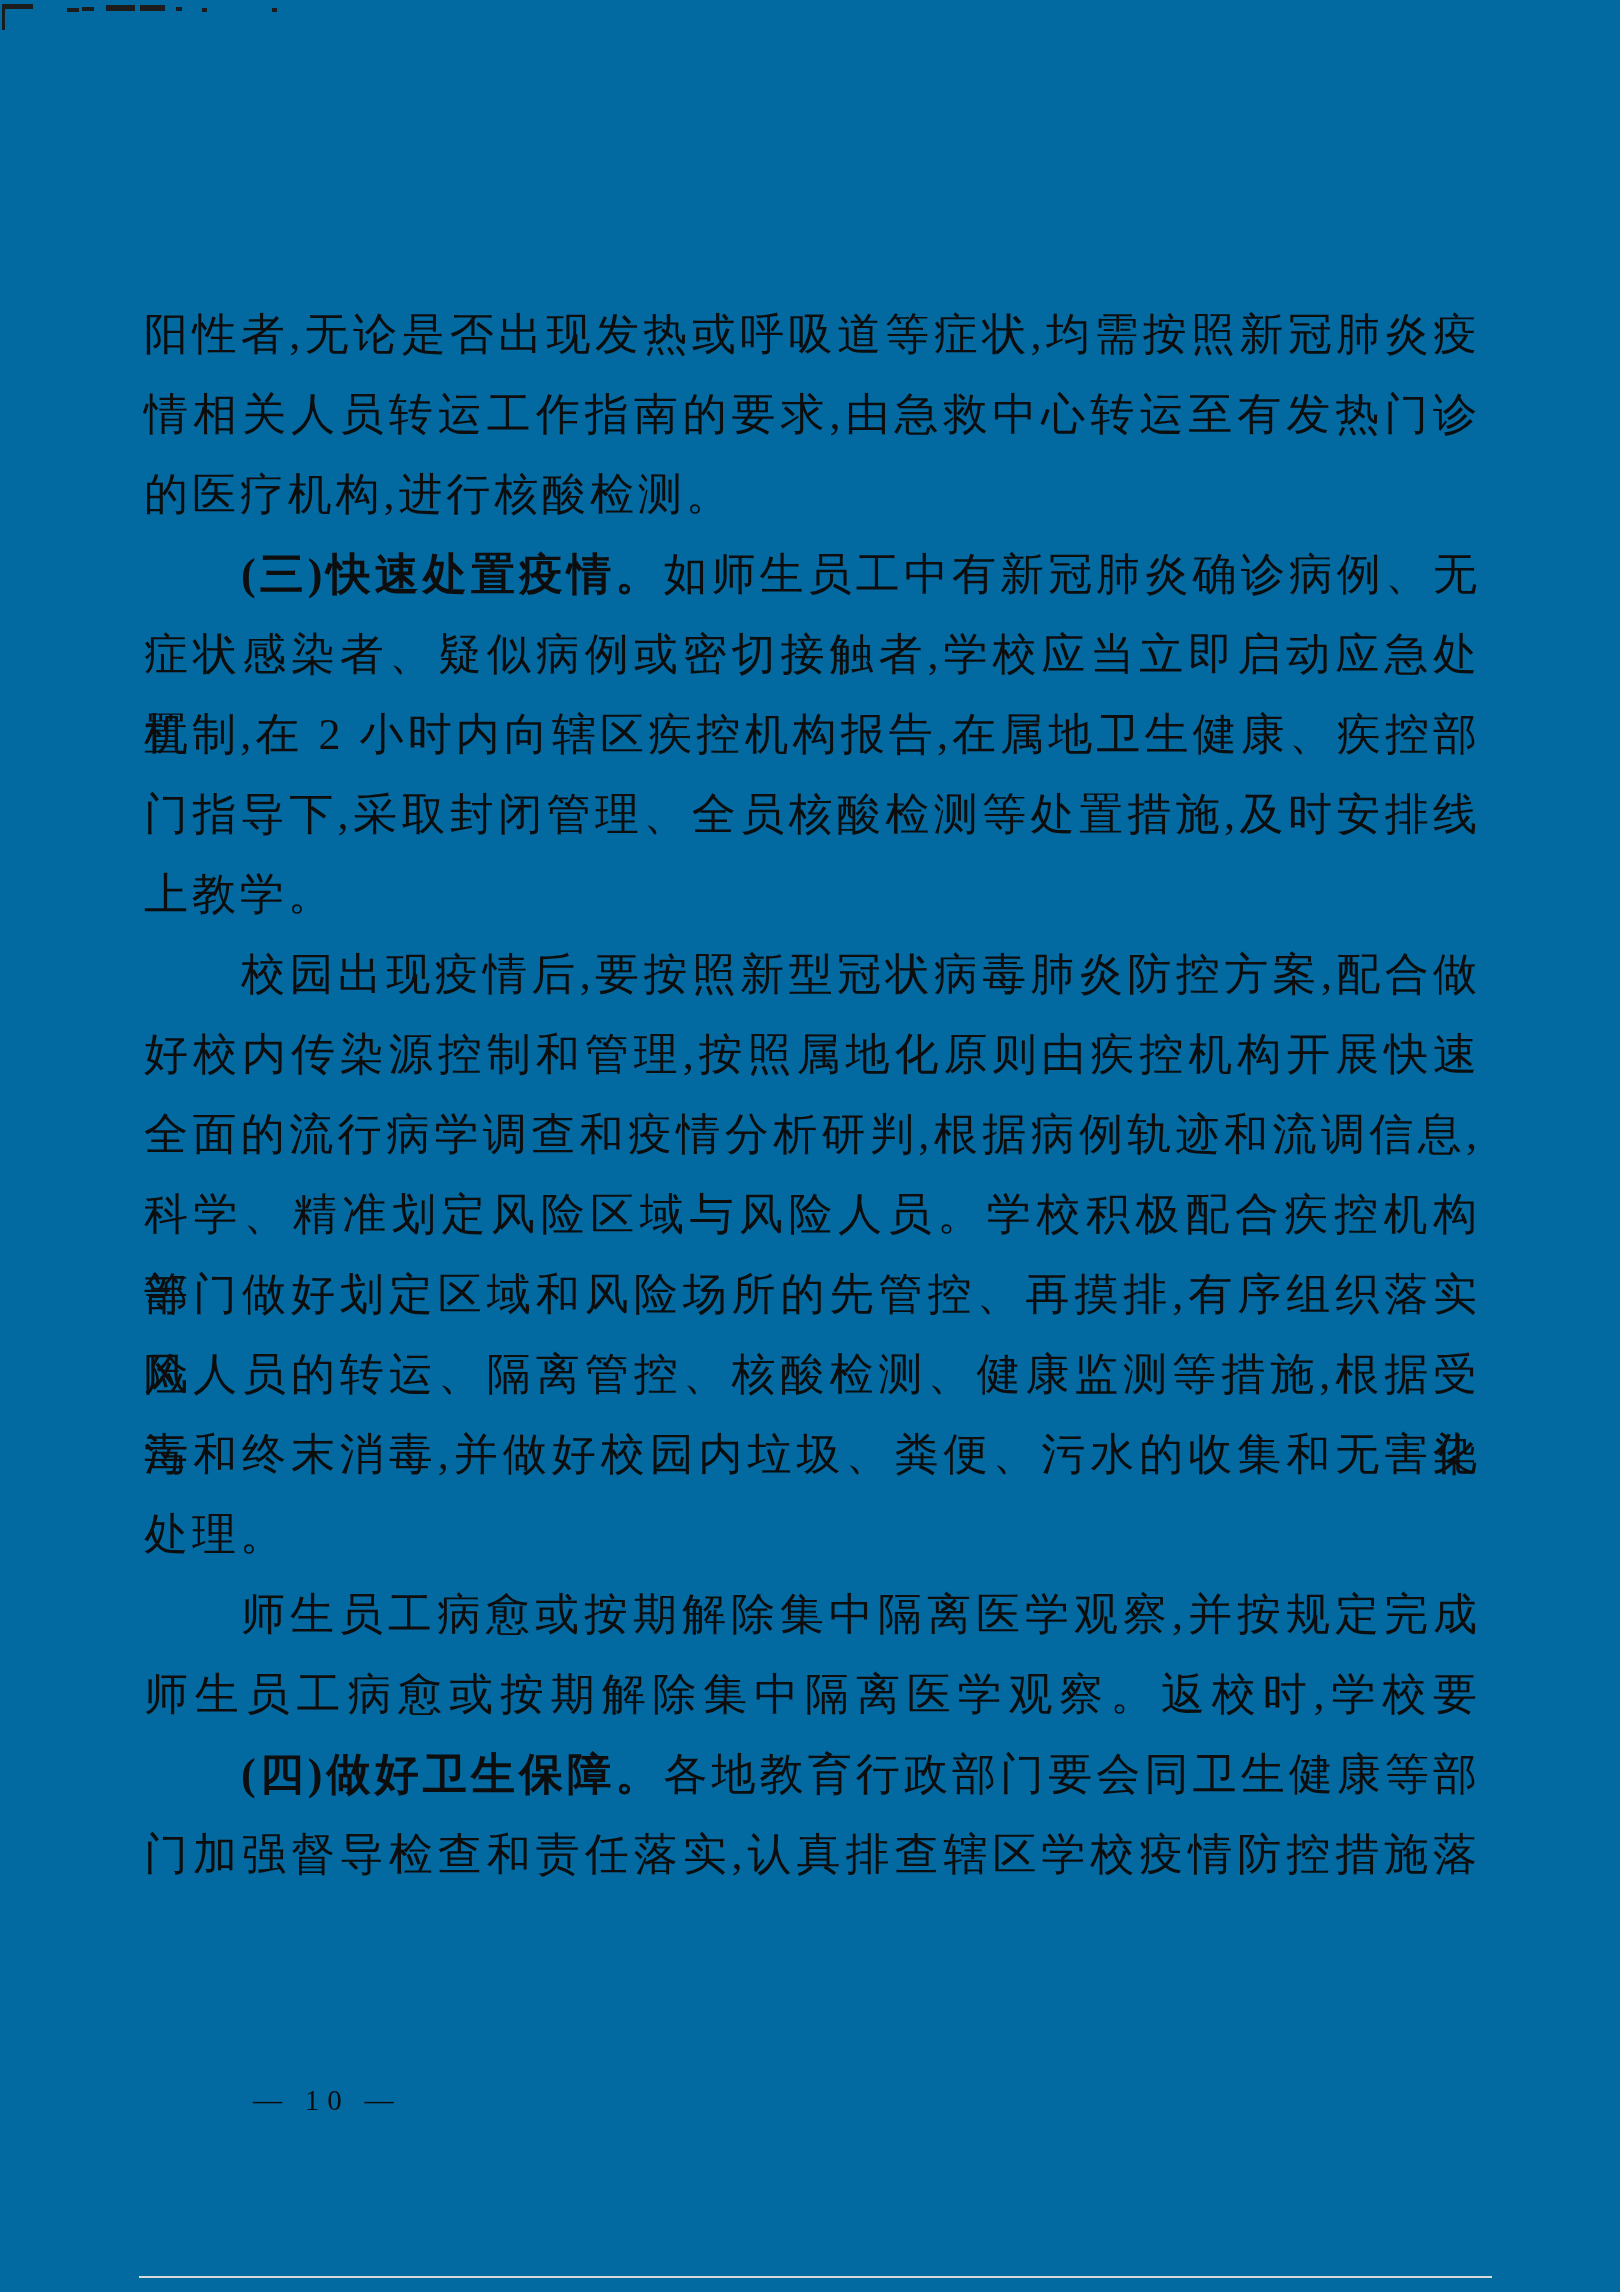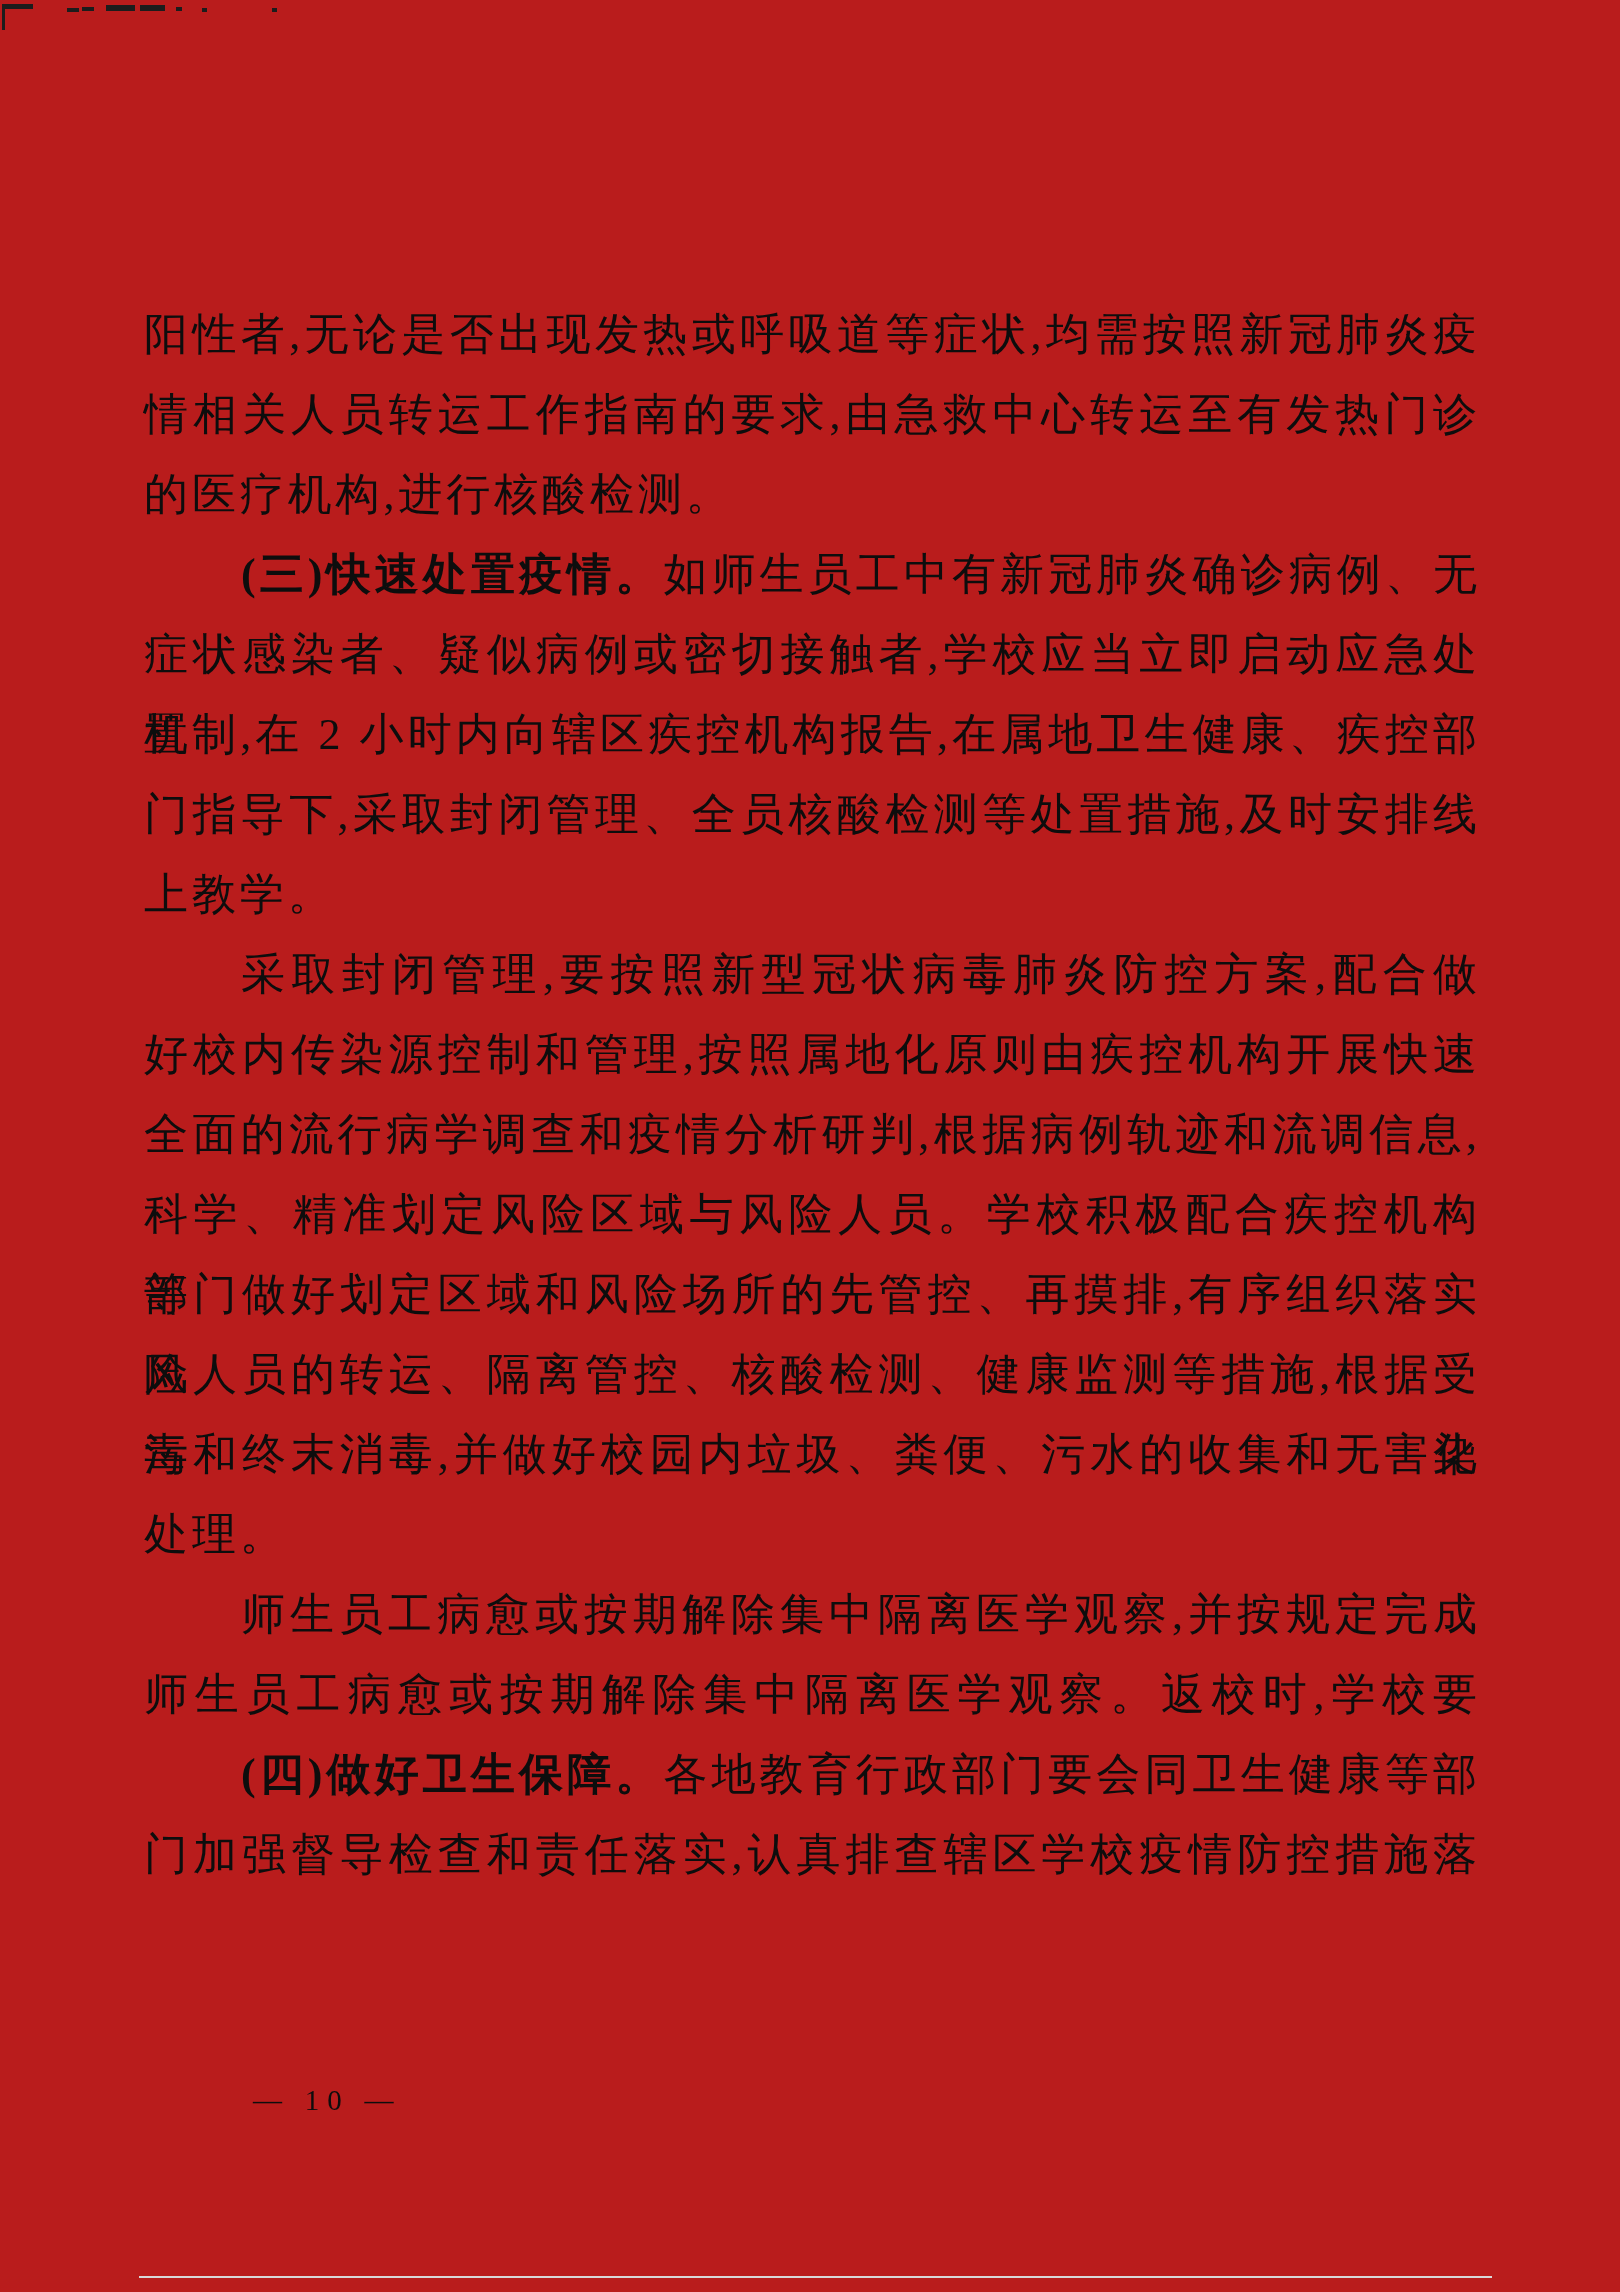--- a/index.html
+++ b/index.html
@@ -5,21 +5,21 @@
   * { margin: 0; padding: 0; box-sizing: border-box; }
   html, body { background: #ffffff; }
   body {
     width: 1620px;
     height: 2293px;
     position: relative;
     overflow: hidden;
     font-family: "Liberation Serif", "DejaVu Serif", serif;
     color: #0d0d0d;
   }
-  .page { position: absolute; inset: 0; background: #b91c1c; }
+  .page { position: absolute; inset: 0; background: #0369a1; }
 
   
   .text-block {
     position: absolute;
     left: 144px;
     top: 295px;
     width: 1337px;
   }
   .line {
     height: 80px;
@@ -88,21 +88,21 @@
 
   <div class="text-block" id="text-block">
       <div class="line"><span class="run">阳性者,无论是否出现发热或呼吸道等症状,均需按照新冠肺炎疫</span></div>
       <div class="line"><span class="run">情相关人员转运工作指南的要求,由急救中心转运至有发热门诊</span></div>
       <div class="line last"><span class="run">的医疗机构,进行核酸检测。</span></div>
       <div class="line indent"><span class="run bold">(三)快速处置疫情。</span><span class="run">如师生员工中有新冠肺炎确诊病例、无</span></div>
       <div class="line"><span class="run">症状感染者、疑似病例或密切接触者,学校应当立即启动应急处置</span></div>
       <div class="line"><span class="run">机制,在 2 小时内向辖区疾控机构报告,在属地卫生健康、疾控部</span></div>
       <div class="line"><span class="run">门指导下,采取封闭管理、全员核酸检测等处置措施,及时安排线</span></div>
       <div class="line last"><span class="run">上教学。</span></div>
-      <div class="line indent"><span class="run">采取封闭管理,要按照新型冠状病毒肺炎防控方案,配合做</span></div>
+      <div class="line indent"><span class="run">校园出现疫情后,要按照新型冠状病毒肺炎防控方案,配合做</span></div>
       <div class="line"><span class="run">好校内传染源控制和管理,按照属地化原则由疾控机构开展快速</span></div>
       <div class="line"><span class="run">全面的流行病学调查和疫情分析研判,根据病例轨迹和流调信息,</span></div>
       <div class="line"><span class="run">科学、精准划定风险区域与风险人员。学校积极配合疾控机构等</span></div>
       <div class="line"><span class="run">部门做好划定区域和风险场所的先管控、再摸排,有序组织落实风</span></div>
       <div class="line"><span class="run">险人员的转运、隔离管控、核酸检测、健康监测等措施,根据受污染</span></div>
       <div class="line"><span class="run">毒和终末消毒,并做好校园内垃圾、粪便、污水的收集和无害化</span></div>
       <div class="line last"><span class="run">处理。</span></div>
       <div class="line indent"><span class="run">师生员工病愈或按期解除集中隔离医学观察,并按规定完成</span></div>
       <div class="line"><span class="run">师生员工病愈或按期解除集中隔离医学观察。返校时,学校要</span></div>
       <div class="line indent"><span class="run bold">(四)做好卫生保障。</span><span class="run">各地教育行政部门要会同卫生健康等部</span></div>

